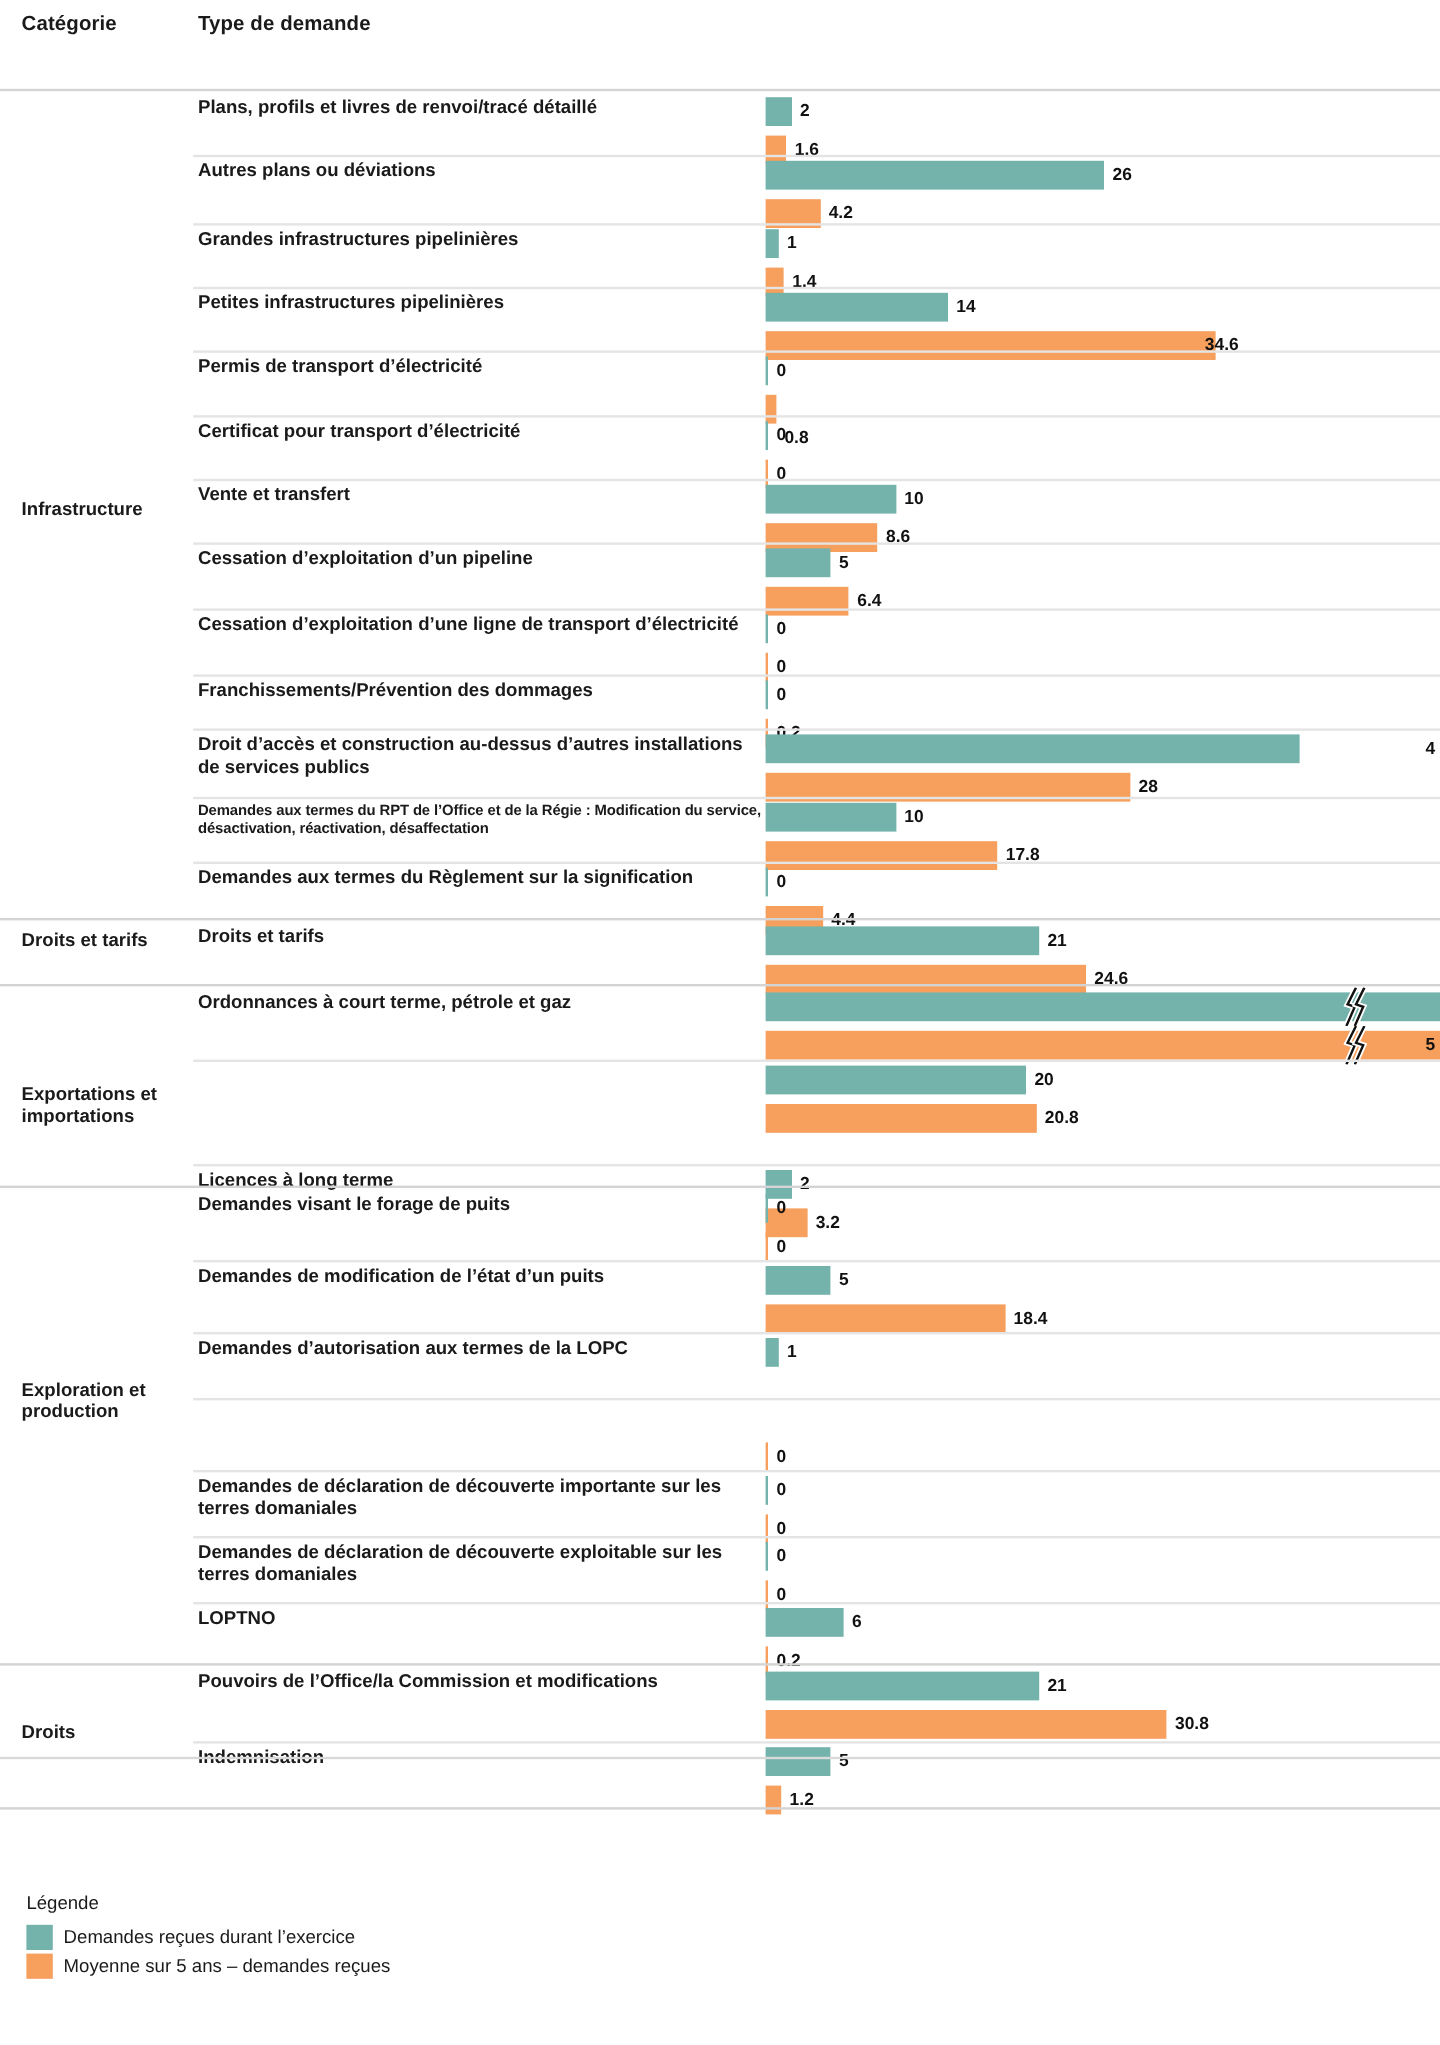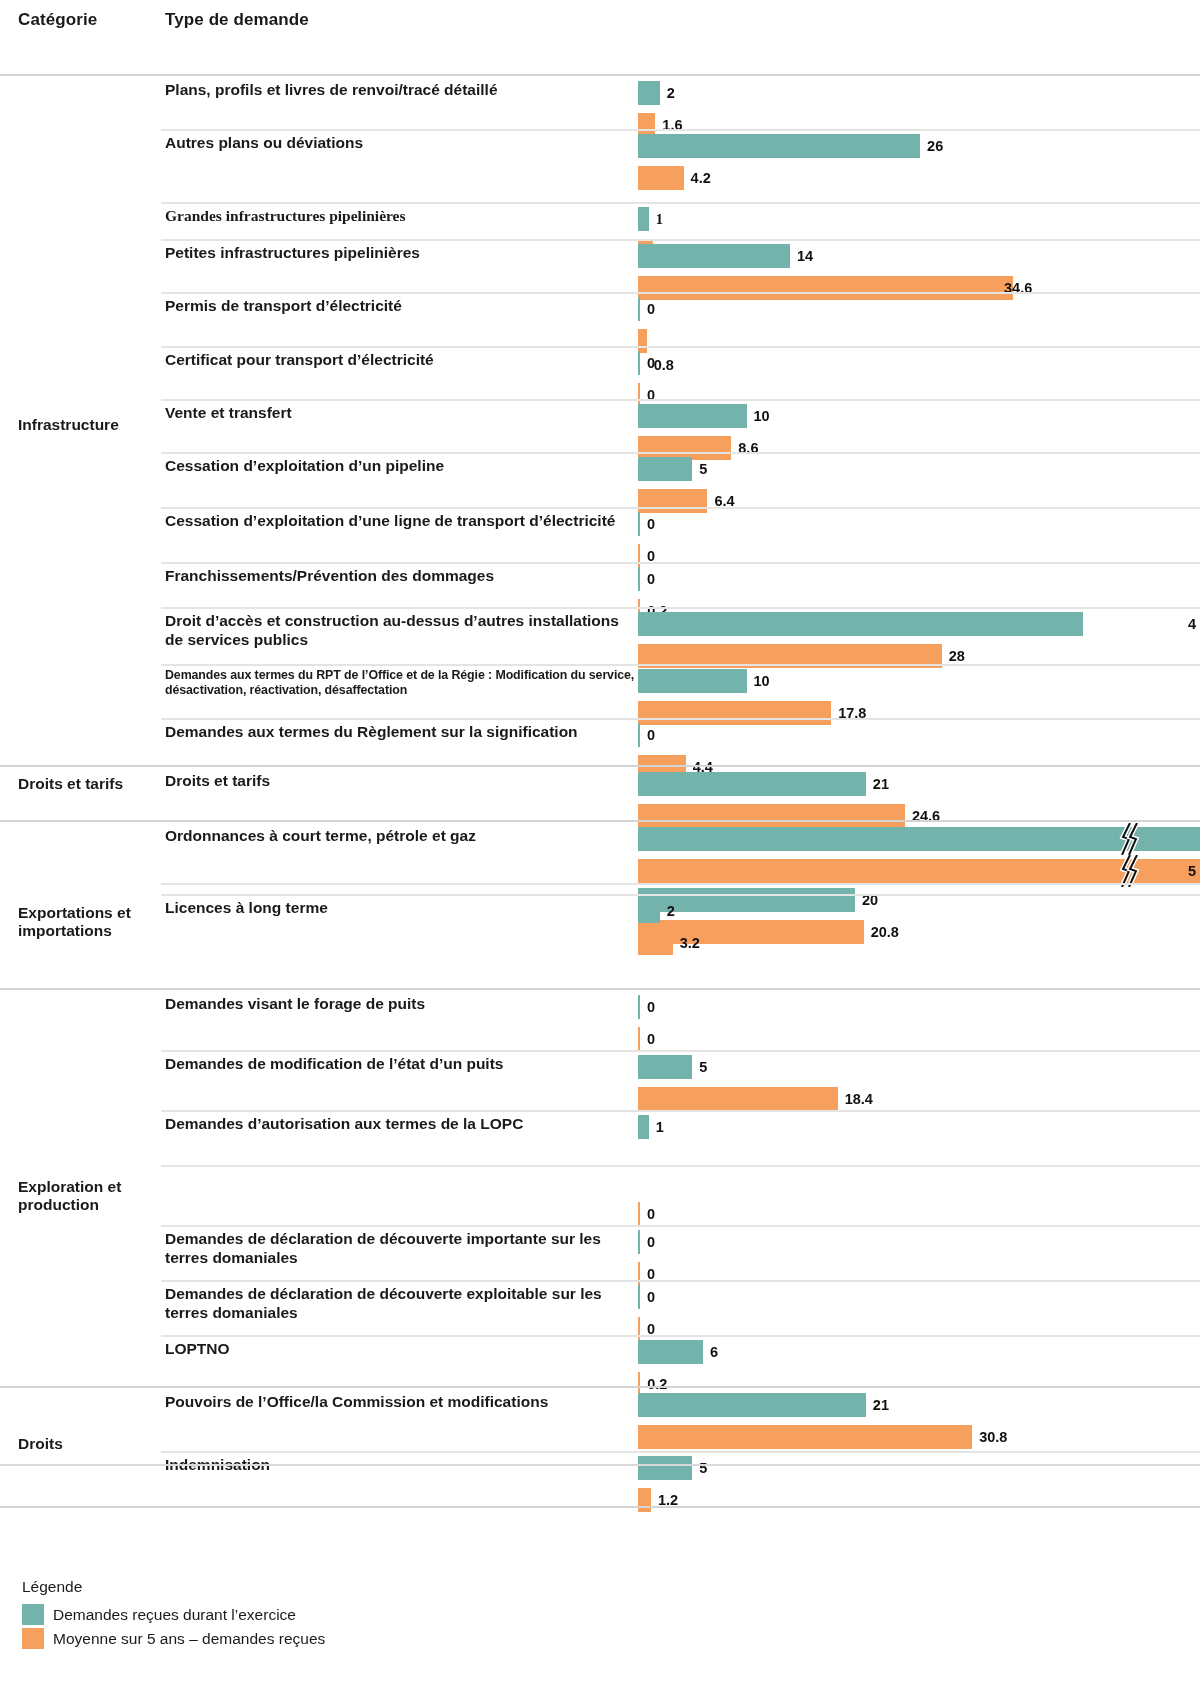--- a/index.html
+++ b/index.html
@@ -159,21 +159,21 @@
           <div class="bar teal" style="top: 5px;">
             <div class="fill" style="width: 282.1px;"></div>
             <div class="vlabel" style="left: 289.1px;">26</div>
           </div>
           <div class="bar orange" style="top: 37px;">
             <div class="fill" style="width: 45.57px;"></div>
             <div class="vlabel" style="left: 52.57px;">4.2</div>
           </div>
         </div>
       </div>
-      <div class="row" style="top: 164px; height: 63px; font-family: Liberation Serif, serif;">
+      <div class="row" style="top: 148px; height: 63px;">
         <div class="row-sep"></div>
         <div class="row-label" style="top: 5px;">Grandes infrastructures pipelinières</div>
         <div class="bar-area">
           <div class="bar teal" style="top: 5px;">
             <div class="fill" style="width: 10.85px;"></div>
             <div class="vlabel" style="left: 17.85px;">1</div>
           </div>
           <div class="bar orange" style="top: 37px;">
             <div class="fill" style="width: 15.19px;"></div>
             <div class="vlabel" style="left: 22.19px;">1.4</div>
@@ -367,21 +367,21 @@
           <div class="bar teal" style="top: 5px;">
             <div class="fill" style="width: 217px;"></div>
             <div class="vlabel" style="left: 224px;">20</div>
           </div>
           <div class="bar orange" style="top: 37px;">
             <div class="fill" style="width: 225.68px;"></div>
             <div class="vlabel" style="left: 232.68px;">20.8</div>
           </div>
         </div>
       </div>
-      <div class="row" style="top: 856px; height: 40px;">
+      <div class="row" style="top: 932px; height: 40px;">
         <div class="row-sep"></div>
         <div class="row-label" style="top: 5px;">Licences à long terme</div>
         <div class="bar-area">
           <div class="bar teal" style="top: 5px;">
             <div class="fill" style="width: 21.7px;"></div>
             <div class="vlabel" style="left: 28.7px;">2</div>
           </div>
           <div class="bar orange" style="top: 37px;">
             <div class="fill" style="width: 34.72px;"></div>
             <div class="vlabel" style="left: 41.72px;">3.2</div>
@@ -471,21 +471,21 @@
           <div class="bar teal" style="top: 5px;">
             <div class="fill" style="width: 65.1px;"></div>
             <div class="vlabel" style="left: 72.1px;">6</div>
           </div>
           <div class="bar orange" style="top: 37px;">
             <div class="fill" style="width: 2.17px;"></div>
             <div class="vlabel" style="left: 9.17px;">0.2</div>
           </div>
         </div>
       </div>
-      <div class="cat-label" style="top: 1112px; margin-top: 28px;">Exploration et production</div>
+      <div class="cat-label" style="top: 1112px;">Exploration et production</div>
       <div class="cat-sep" style="top: 1348px;"></div>
       <div class="row" style="top: 1350px; height: 63px;">
         <div class="row-label" style="top: 5px;">Pouvoirs de l’Office/la Commission et modifications</div>
         <div class="bar-area">
           <div class="bar teal" style="top: 5px;">
             <div class="fill" style="width: 227.85px;"></div>
             <div class="vlabel" style="left: 234.85px;">21</div>
           </div>
           <div class="bar orange" style="top: 37px;">
             <div class="fill" style="width: 334.18px;"></div>

